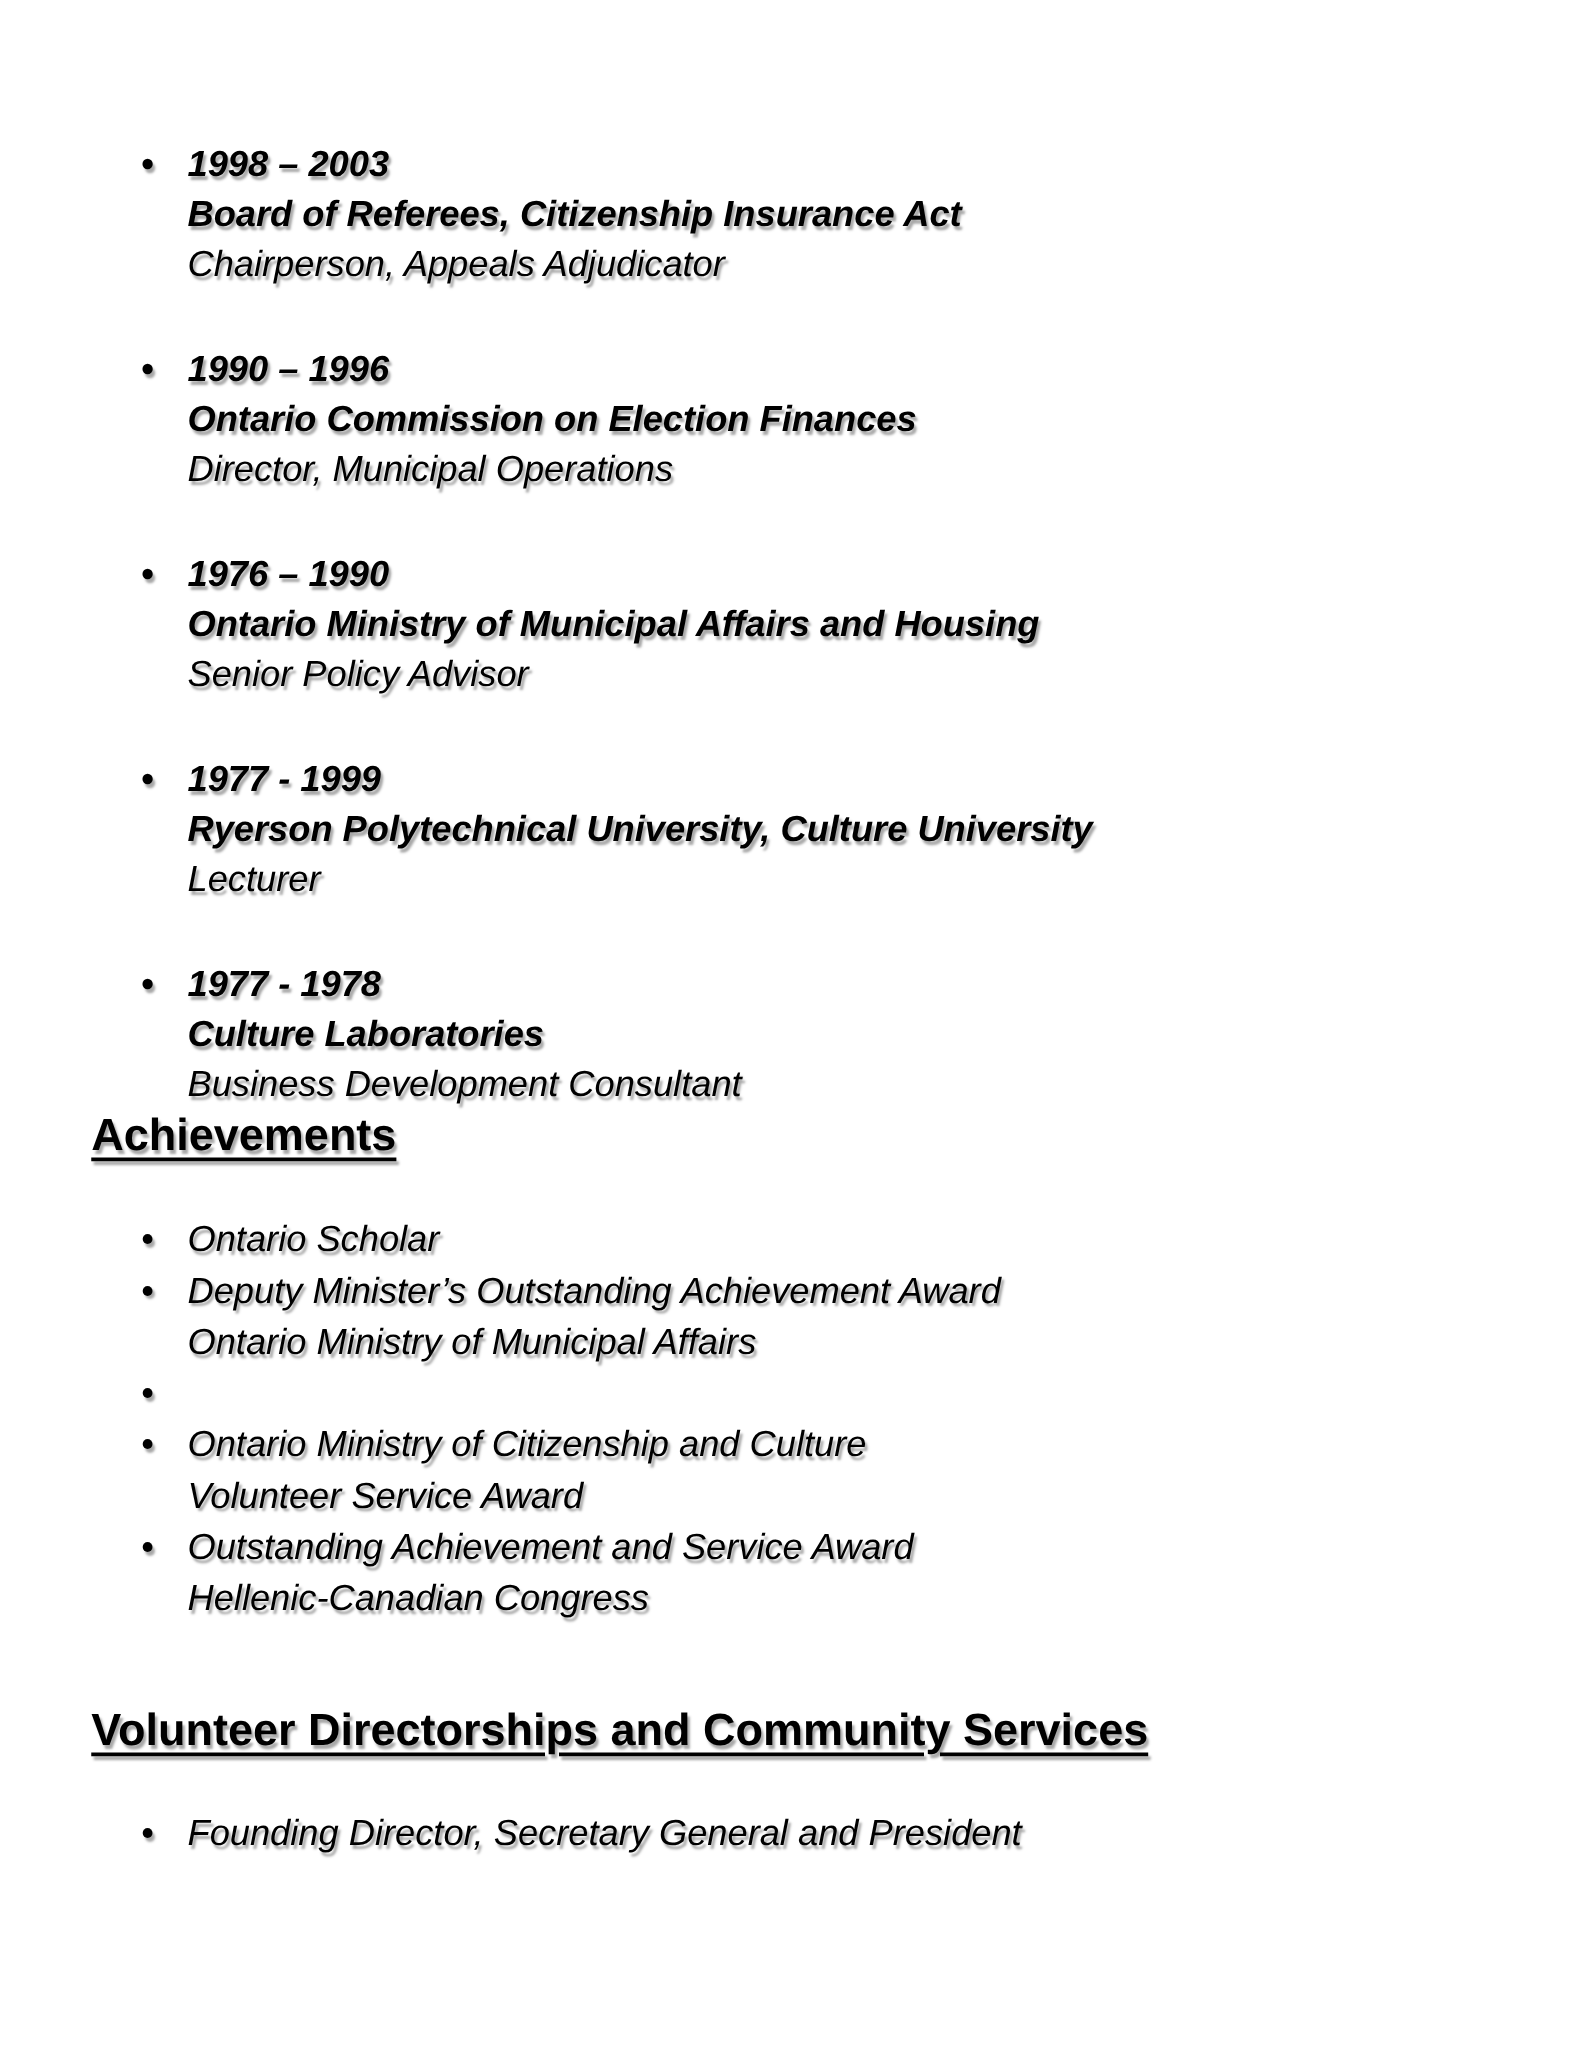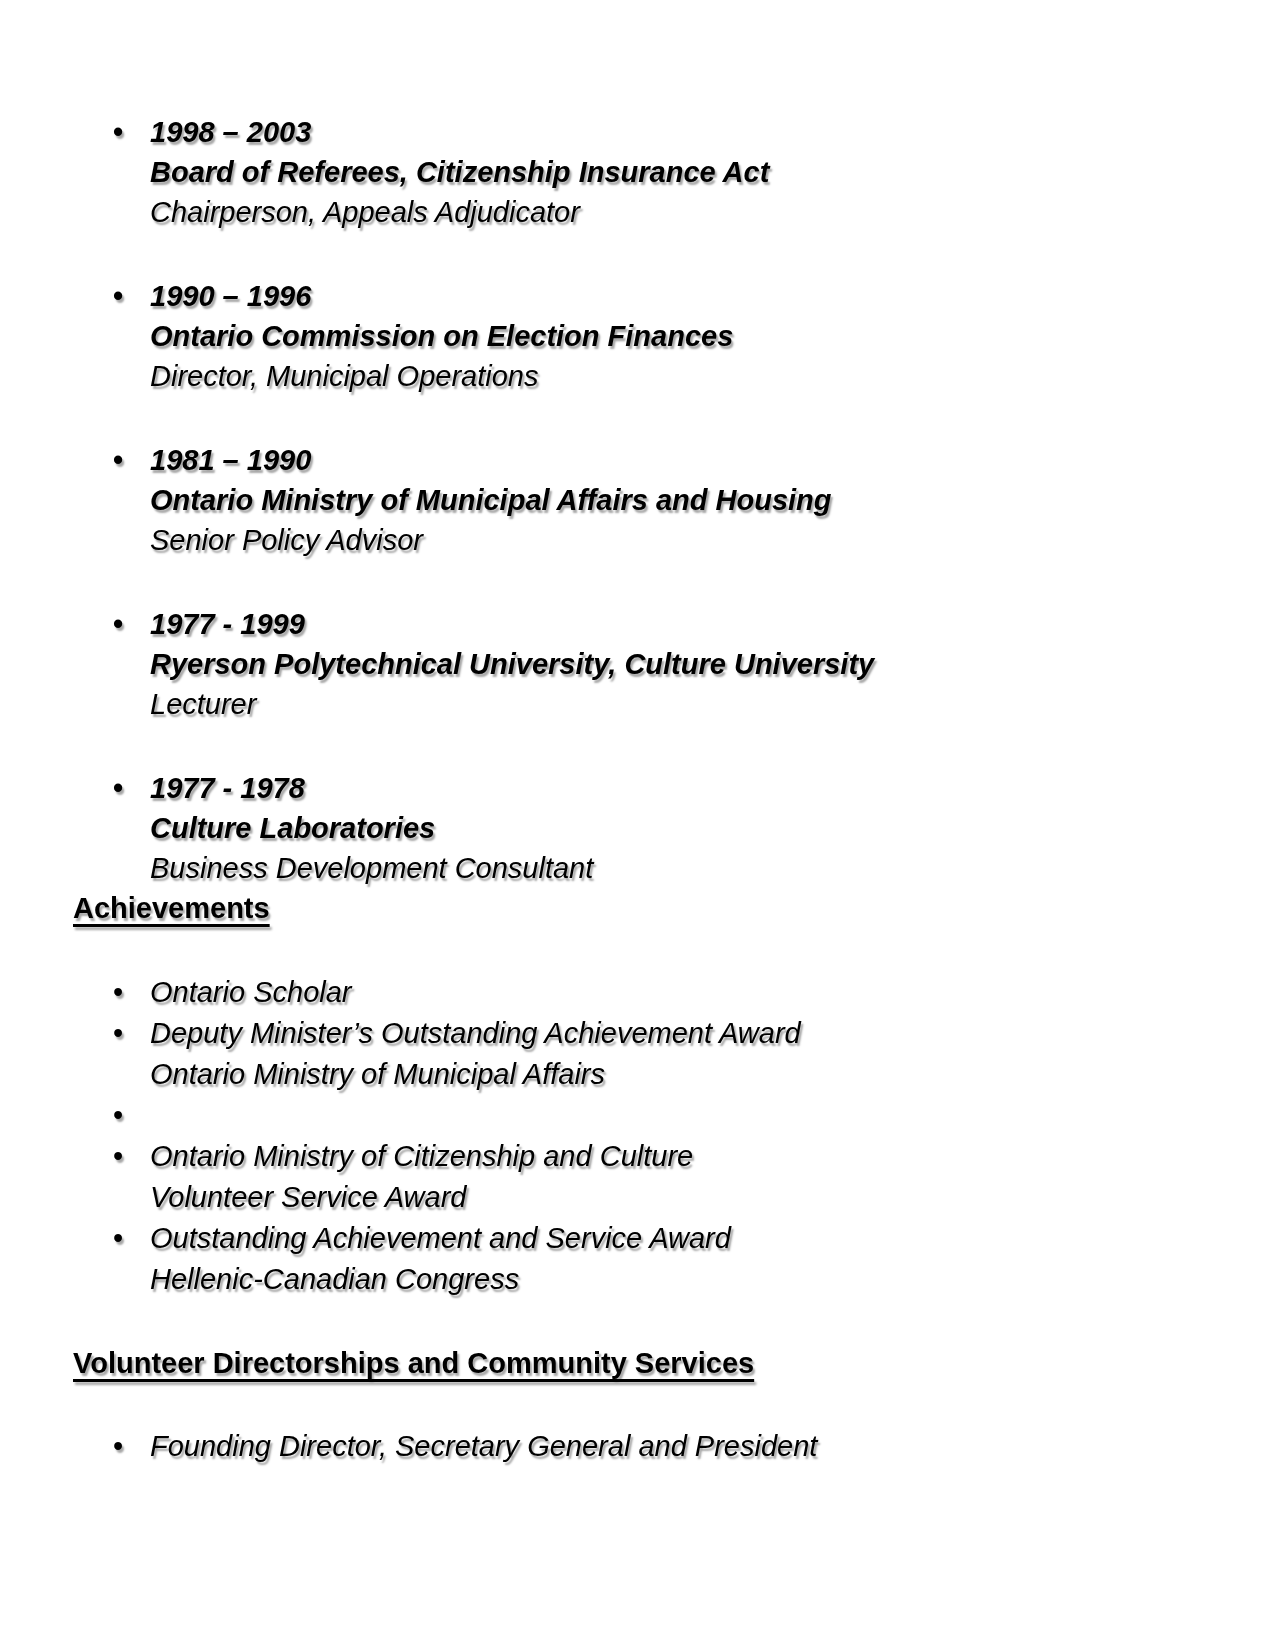--- a/index.html
+++ b/index.html
@@ -32,34 +32,34 @@
     flex: 0 0 37px;
     text-align: left;
   }
   .entry-text { flex: 1 1 auto; font-style: italic; }
 
   .exp-entry { margin-bottom: 44px; }
   .exp-entry:last-child { margin-bottom: 0; }
 
   .section-heading {
     margin: 0 0 0 73px;
-    font-size: 29px;
+    font-size: 36px;
     line-height: 40px;
     font-weight: bold;
     text-decoration: underline;
     text-decoration-thickness: 3px;
     text-underline-offset: 6px;
   }
 
   .ach-list {
     margin-top: 44px;
     line-height: 41px;
   }
 
-  .vol-heading { margin-top: 43px; }
+  .vol-heading { margin-top: 64px; }
 
   .vol-list { margin-top: 43px; }
 </style>
 </head>
 <body>
 
 <div class="page">
 
   <div>
 
@@ -77,21 +77,21 @@
       <div class="entry-text">
         <div class="bold">1990 – 1996</div>
         <div class="bold">Ontario Commission on Election Finances</div>
         <div>Director, Municipal Operations</div>
       </div>
     </div>
 
     <div class="bullet-row exp-entry">
       <span class="bullet-cell bold">•</span>
       <div class="entry-text">
-        <div class="bold">1981 – 1990</div>
+        <div class="bold">1976 – 1990</div>
         <div class="bold">Ontario Ministry of Municipal Affairs and Housing</div>
         <div>Senior Policy Advisor</div>
       </div>
     </div>
 
     <div class="bullet-row exp-entry">
       <span class="bullet-cell bold">•</span>
       <div class="entry-text">
         <div class="bold">1977 - 1999</div>
         <div class="bold">Ryerson Polytechnical University, Culture University</div>

